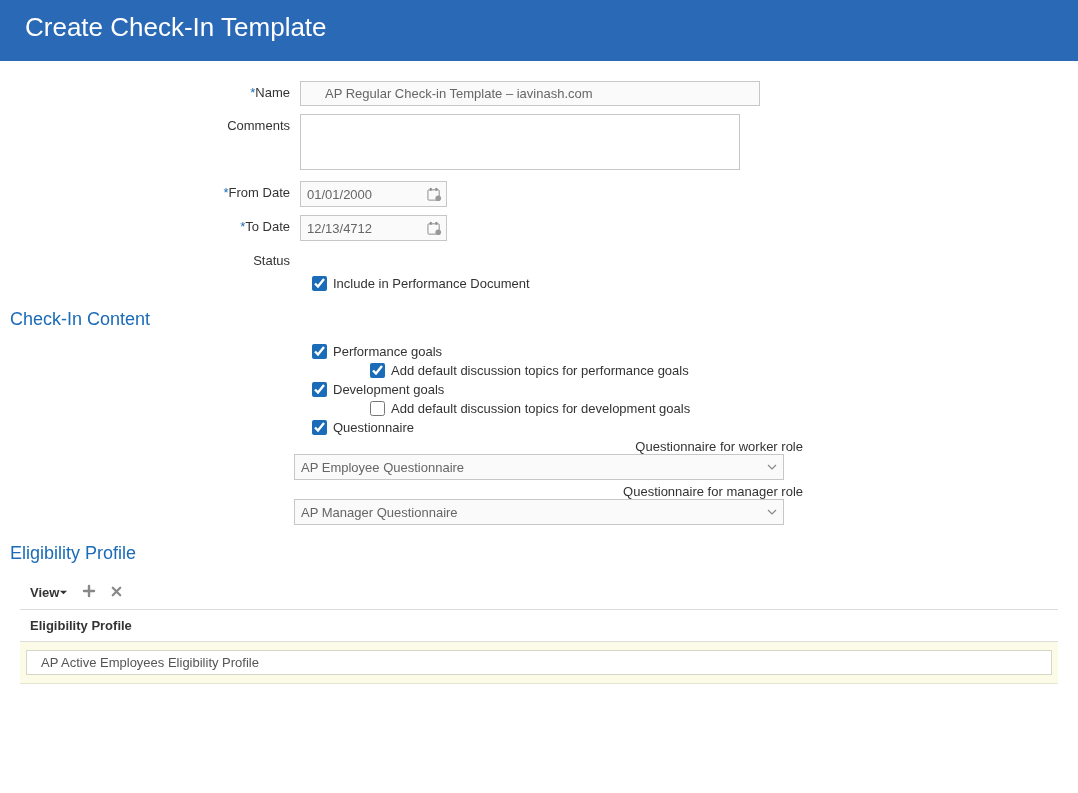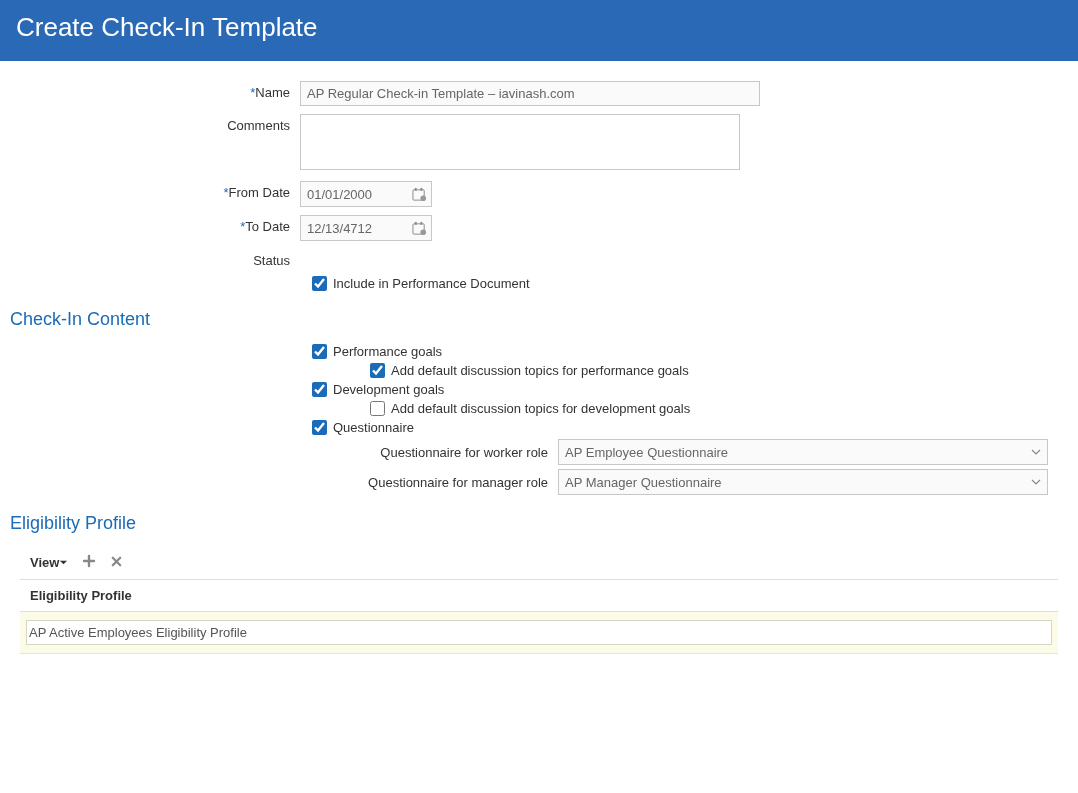--- a/index.html
+++ b/index.html
@@ -6,21 +6,21 @@
   body {
     font-family: "Segoe UI", Arial, sans-serif;
     font-size: 13px;
     color: #333;
     background: #fff;
     width: 1078px;
   }
   .header-bar {
     background: #2a69b6;
     color: #fff;
-    padding: 12px 20px 18px 16px;
+    padding: 12px 20px 18px 25px;
   }
   .header-title {
     font-size: 26px;
     font-weight: 300;
   }
   .content {
     padding: 20px 10px 10px 10px;
   }
   .form-row {
     display: flex;
@@ -31,21 +31,21 @@
     width: 290px;
     text-align: right;
     padding-right: 10px;
     padding-top: 4px;
     color: #333;
   }
   .req { color: #1a6bb8; }
   .form-field { flex: 1; }
   input[type="text"].text-input {
     border: 1px solid #c7c7c7;
-    padding: 4px 6px;
+    padding: 4px 24px;
     font-size: 13px;
     width: 460px;
     color: #666;
     background: #fafafa;
   }
   textarea.text-area {
     border: 1px solid #c7c7c7;
     width: 440px;
     height: 56px;
     font-size: 13px;
@@ -53,21 +53,21 @@
     resize: none;
     background: #fff;
   }
   .date-wrap {
     display: inline-flex;
     align-items: center;
     border: 1px solid #c7c7c7;
     background: #fafafa;
     padding: 0 4px 0 6px;
     height: 26px;
-    width: 132px;
+    width: 147px;
     justify-content: space-between;
     color: #666;
   }
   .date-wrap svg { flex-shrink: 0; }
   .select-wrap {
     display: inline-flex;
     align-items: center;
     border: 1px solid #c7c7c7;
     background: #f6f6f6;
     padding: 0 6px;
@@ -91,20 +91,21 @@
   .section-title {
     color: #1a6bb8;
     font-size: 18px;
     font-weight: 400;
     margin: 18px 0 14px 0;
   }
   .q-row {
     display: flex;
     align-items: center;
     margin: 4px 0;
+    flex-direction: column;
   }
   .q-label {
     width: 548px;
     text-align: right;
     padding-right: 10px;
     color:#333;
   }
   .toolbar {
     display: flex;
     align-items: center;
@@ -140,21 +141,21 @@
   .row-cell {
     display: flex;
     align-items: center;
     gap: 8px;
     padding: 8px 6px;
   }
   .mini-input {
     flex:1;
     background:#fff;
     border:1px solid #d7d7c8;
-    padding:4px 2px;
+    padding:4px 14px;
     color:#555;
     font-size:13px;
   }
 </style>
 </head>
 <body>
 
 <div class="header-bar">
   <div class="header-title">Create Check-In Template</div>
 </div>

